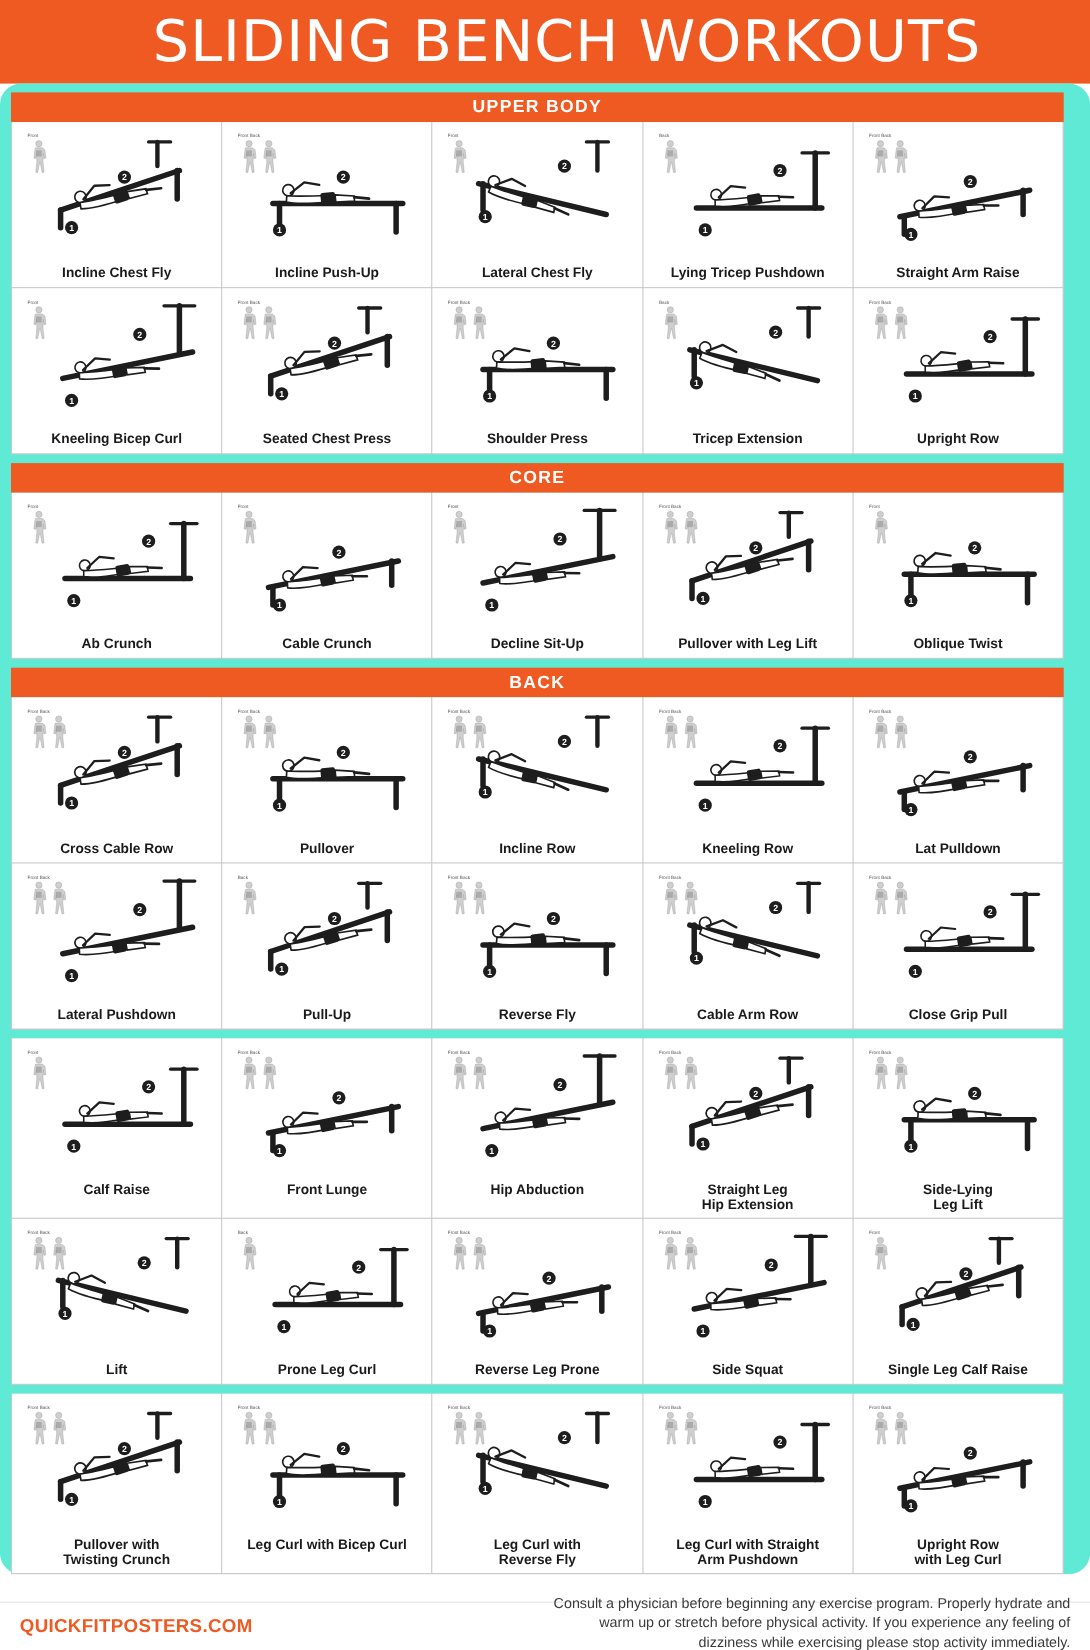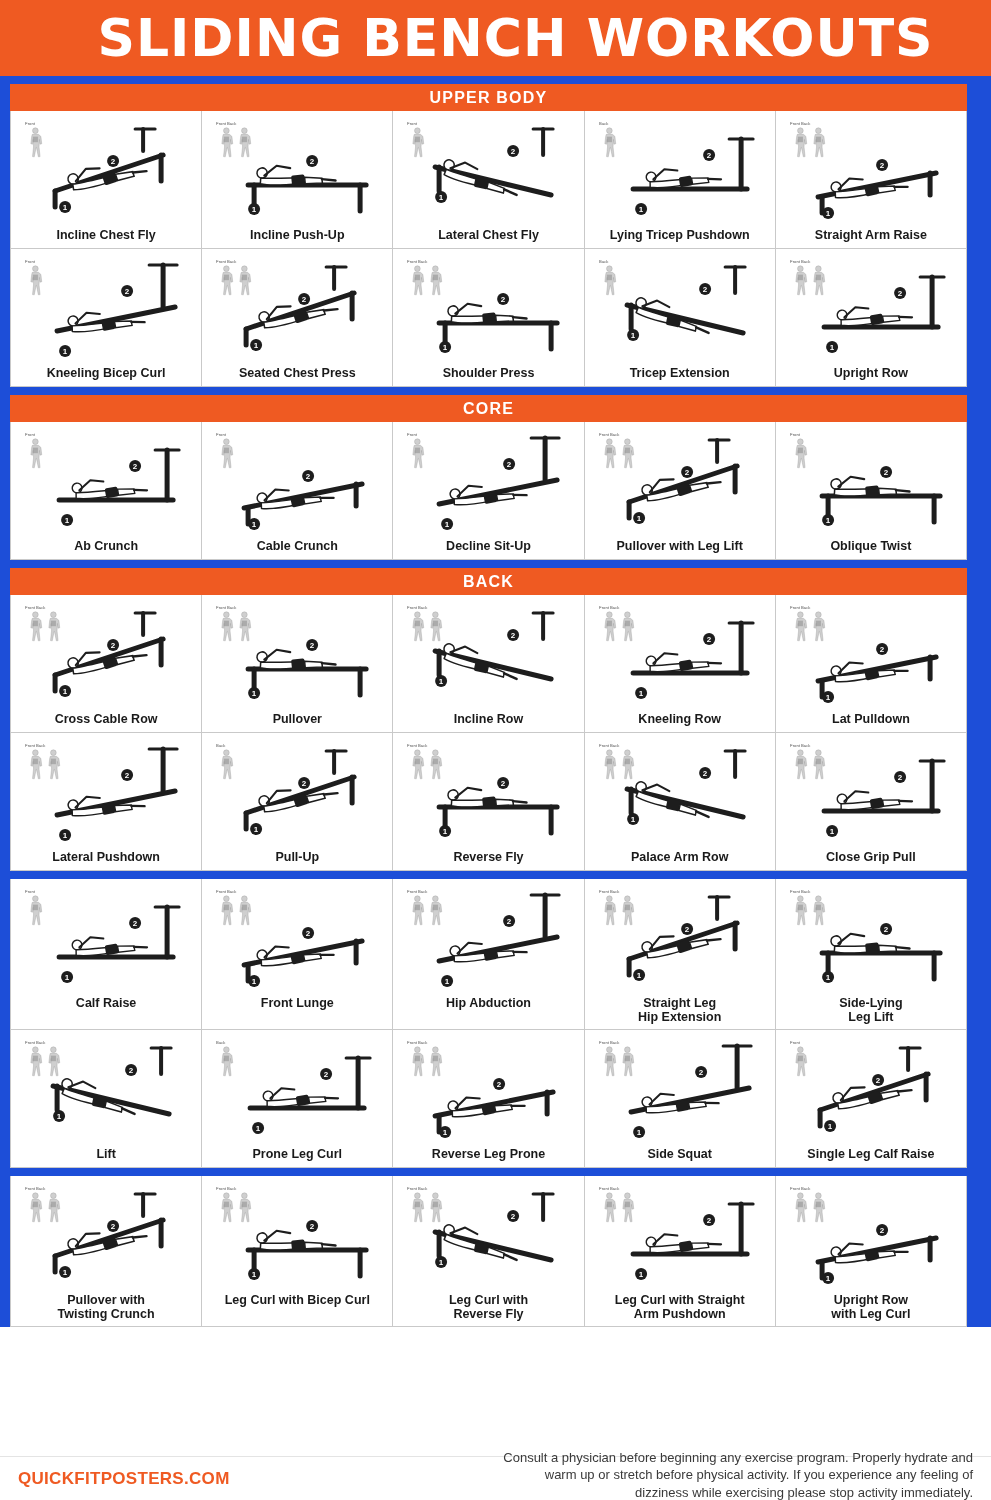--- a/index.html
+++ b/index.html
@@ -21,32 +21,33 @@
     background: #ef5a22;
     height: 76px;
     display: flex;
     align-items: center;
     justify-content: center;
     padding: 0 10px;
   }
   .header h1 {
     color: #ffffff;
     font-size: 52px;
-    font-weight: bold;
+    font-weight: normal;
     letter-spacing: 1px;
     line-height: 1;
     white-space: nowrap;
     text-transform: uppercase;
     font-family: "DejaVu Sans", sans-serif;
     margin-left: 40px;
   }
   
   .content {
     padding: 8px 24px 0 10px;
-    background: #1d4ed8;
+    background: #5eead4;
+    border-radius: 19px;
   }
   .section { margin-bottom: 8px; }
   .section-band {
     background: #ef5a22;
     color: #fff;
     font-size: 16px;
     font-weight: bold;
     letter-spacing: 1.2px;
     text-align: center;
     padding: 5px 0 4px 0;
@@ -77,21 +78,21 @@
     justify-content: center;
   }
   .section.core .illus,
   .section.total .illus { height: 104px; }
   .label {
     font-size: 12.5px;
     font-weight: bold;
     color: #1a1a1a;
     text-align: center;
     line-height: 1.12;
-    margin-top: 7px;
+    margin-top: 20px;
     min-height: 15px;
   }
   
   .footer {
     position: absolute;
     left: 0; bottom: 0;
     width: 991px;
     height: 44px;
     background: #ffffff;
     display: flex;
@@ -1219,21 +1220,21 @@
                       <circle cx="16" cy="76" r="6" fill="#1d1d1d"></circle>
                       <text class="stepnum" x="16" y="79">1</text>
                     </g>
                     <g>
                       <circle cx="88" cy="30" r="6" fill="#1d1d1d"></circle>
                       <text class="stepnum" x="88" y="33">2</text>
                     </g>
                   </g>
   </svg>
               </div>
-      <div class="label">Palace Arm Row</div>
+      <div class="label">Cable Arm Row</div>
     </div>
             <div class="cell">
       <div class="illus">
   <svg class="fig" viewBox="0 0 170 104" width="100%" height="104" preserveAspectRatio="xMidYMid meet">
     <g transform="translate(4,4)">
     <g class="bodychart">
       <text class="lbl-small" x="0" y="4">Front Back</text>
 
     <g transform="translate(2,6) scale(0.92)" fill="#cfcfcf" stroke="#9a9a9a" stroke-width="0.4">
       <circle cx="9" cy="4" r="3.1"></circle>

